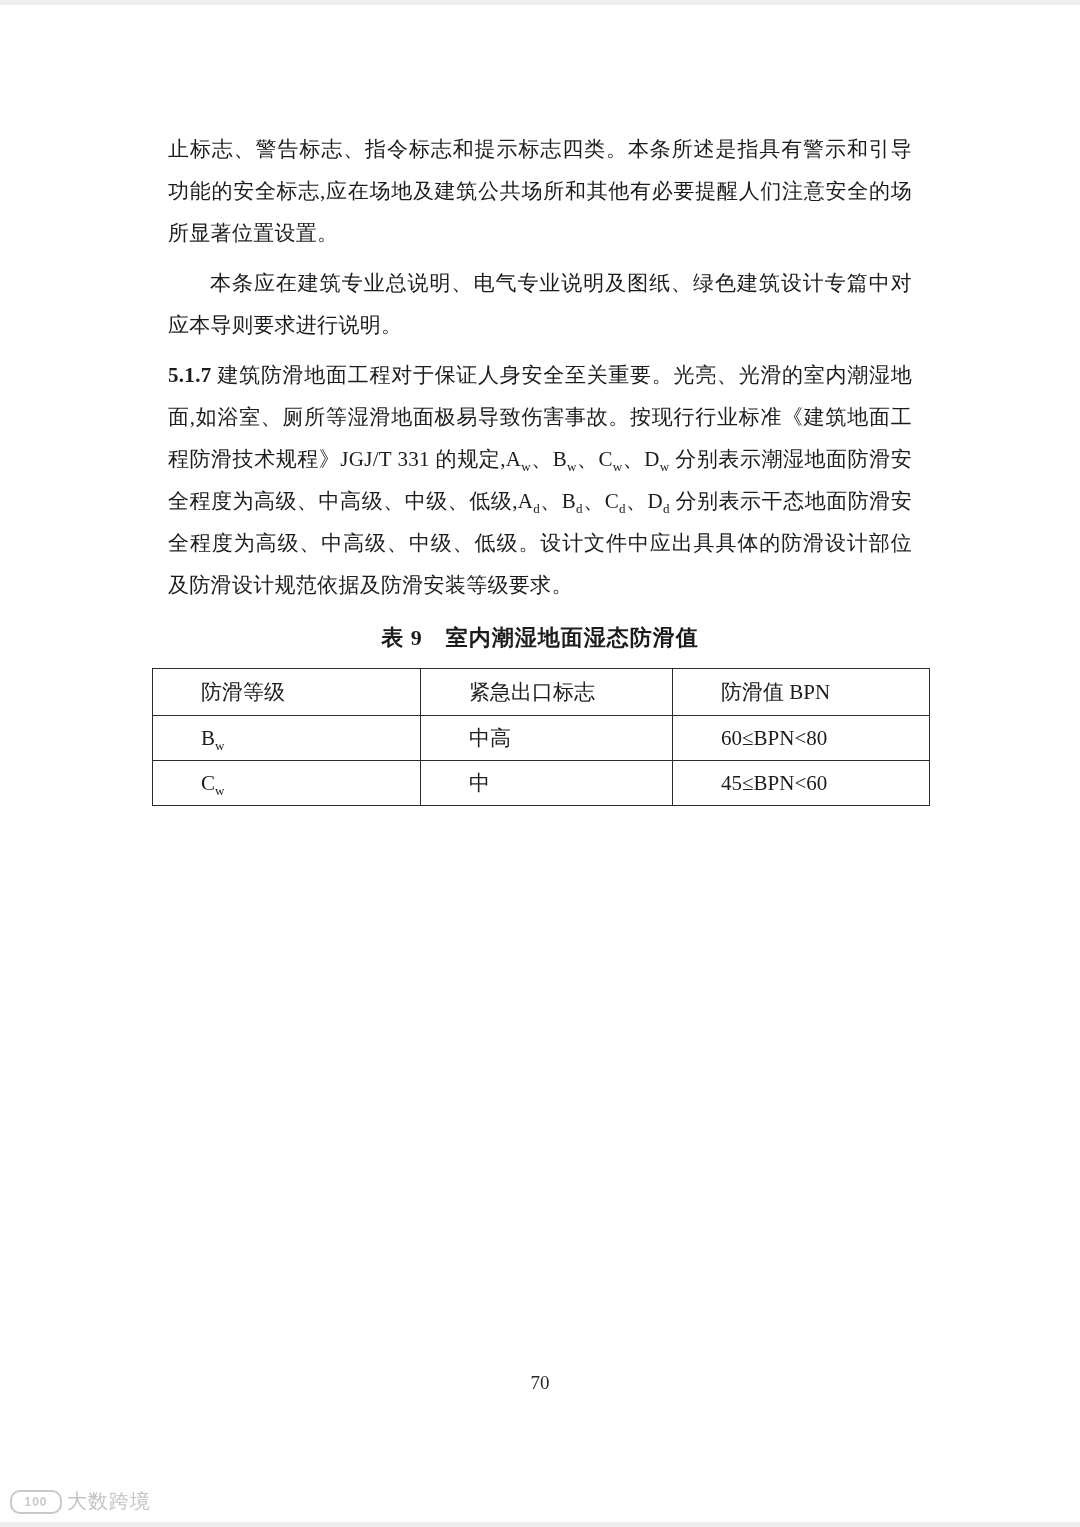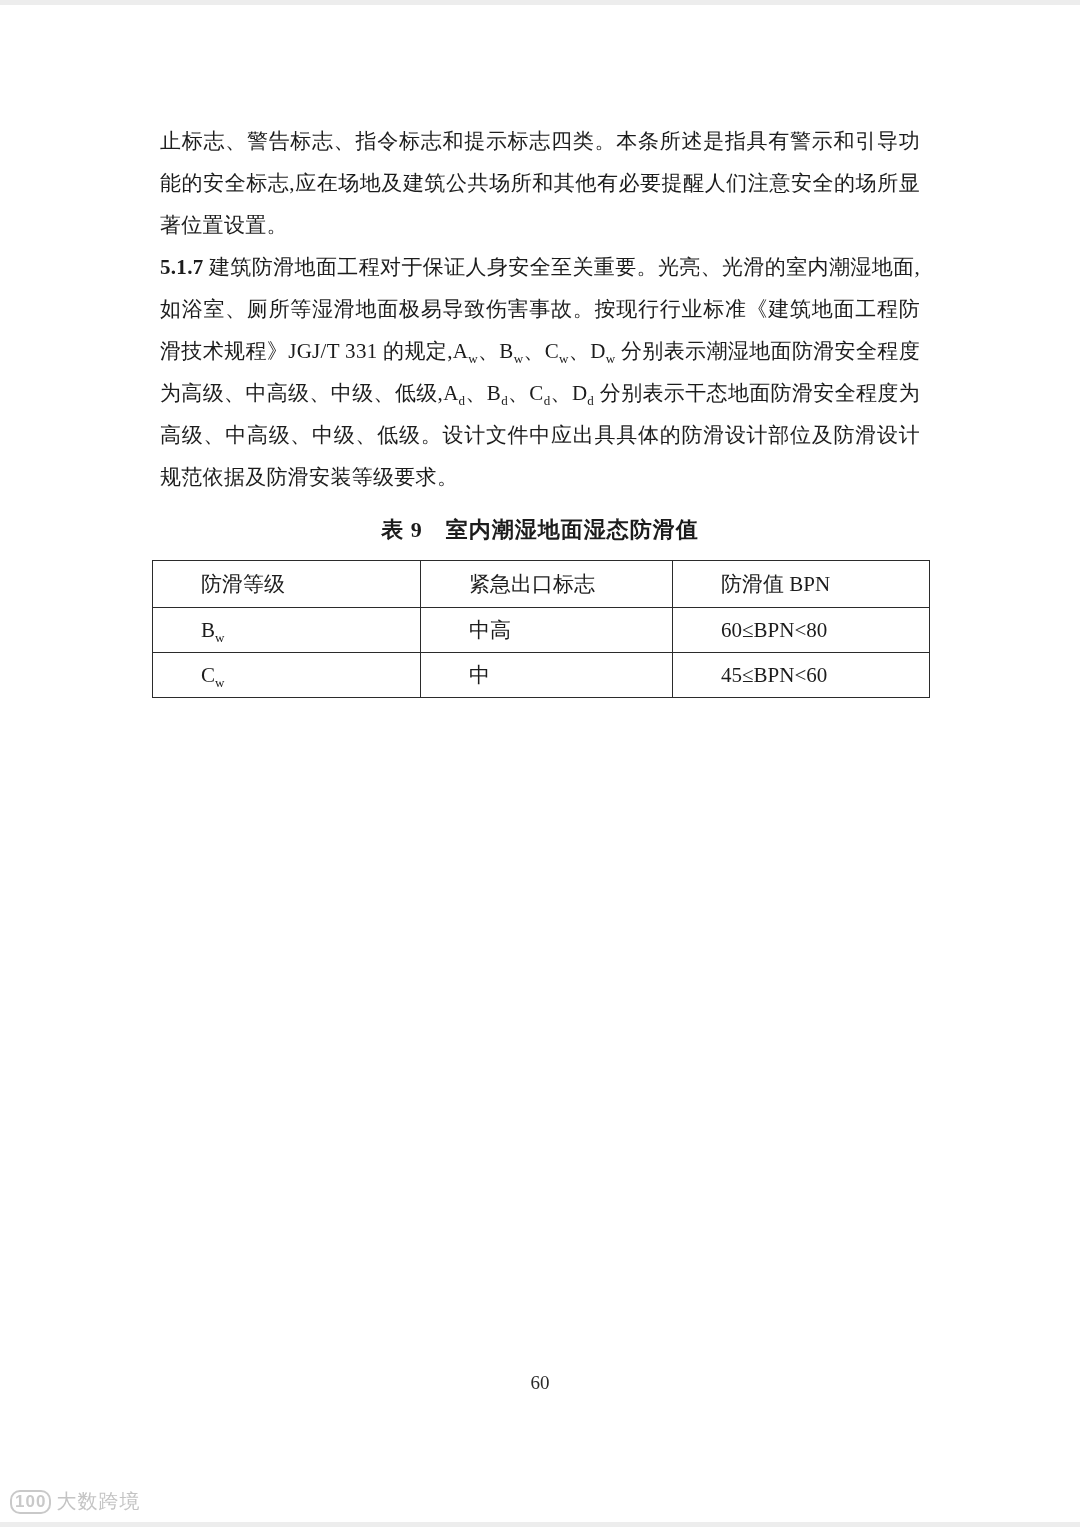--- a/index.html
+++ b/index.html
@@ -22,21 +22,21 @@
   .page-edge.top { top: 0; }
   .page-edge.bottom { bottom: 0; }
 
   .doc-body {
     position: absolute;
     left: 160px;
     width: 760px;
     top: 120px;
   }
   .para {
-    margin: 0;
+    margin: 8px;
     font-size: 21px;
     line-height: 42px;
     text-align: justify;
     letter-spacing: 0.3px;
   }
   .para.indent { text-indent: 42px; }
   .b { font-weight: bold; }
   sub { font-size: 0.62em; line-height: 0; }
 
   .table-caption {
@@ -91,36 +91,37 @@
     letter-spacing: 1px;
   }
   .wm-icon {
     display: inline-flex;
     align-items: center;
     justify-content: center;
     min-width: 30px;
     height: 20px;
     border: 2px solid #c9c9c9;
     border-radius: 10px;
-    font-size: 17px;
+    font-size: 12px;
     font-weight: bold;
     color: #c9c9c9;
-    padding: 0 3px;
+    padding: 0 9px;
   }
 </style>
 </head>
 <body>
 
 <div class="page">
 
   <div class="page-edge top"></div>
 
   <div class="doc-body">
 
     <p class="para"><span>止标志、警告标志、指令标志和提示标志四类。本条所述是指具有警示和引导功能的安全标志,应在场地及建筑公共场所和其他有必要提醒人们注意安全的场所显著位置设置。</span></p>
+    <p class="para indent"><span>本条应在建筑专业总说明、电气专业说明及图纸、绿色建筑设计专篇中对应本导则要求进行说明。</span></p>
     <p class="para"><span class="b">5.1.7</span><span> 建筑防滑地面工程对于保证人身安全至关重要。光亮、光滑的室内潮湿地面,如浴室、厕所等湿滑地面极易导致伤害事故。按现行行业标准《建筑地面工程防滑技术规程》JGJ/T 331 的规定,A</span><sub>w</sub><span>、B</span><sub>w</sub><span>、C</span><sub>w</sub><span>、D</span><sub>w</sub><span> 分别表示潮湿地面防滑安全程度为高级、中高级、中级、低级,A</span><sub>d</sub><span>、B</span><sub>d</sub><span>、C</span><sub>d</sub><span>、D</span><sub>d</sub><span> 分别表示干态地面防滑安全程度为高级、中高级、中级、低级。设计文件中应出具具体的防滑设计部位及防滑设计规范依据及防滑安装等级要求。</span></p>
 
     <div class="table-caption">表 9　室内潮湿地面湿态防滑值</div>
 
     <div class="table-wrap">
       <table class="data-table">
         <colgroup>
           <col style="width:268px">
           <col style="width:252px">
           <col style="width:257px">
@@ -142,21 +143,21 @@
             <td><span>C</span><sub>w</sub></td>
             <td>中</td>
             <td>45≤BPN&lt;60</td>
           </tr>
         </tbody>
       </table>
     </div>
 
   </div>
 
-  <div class="page-number">60</div>
+  <div class="page-number">70</div>
 
   <div class="watermark">
     <span class="wm-icon">100</span>
     <span>大数跨境</span>
   </div>
 
   <div class="page-edge bottom"></div>
 
 </div>
 

